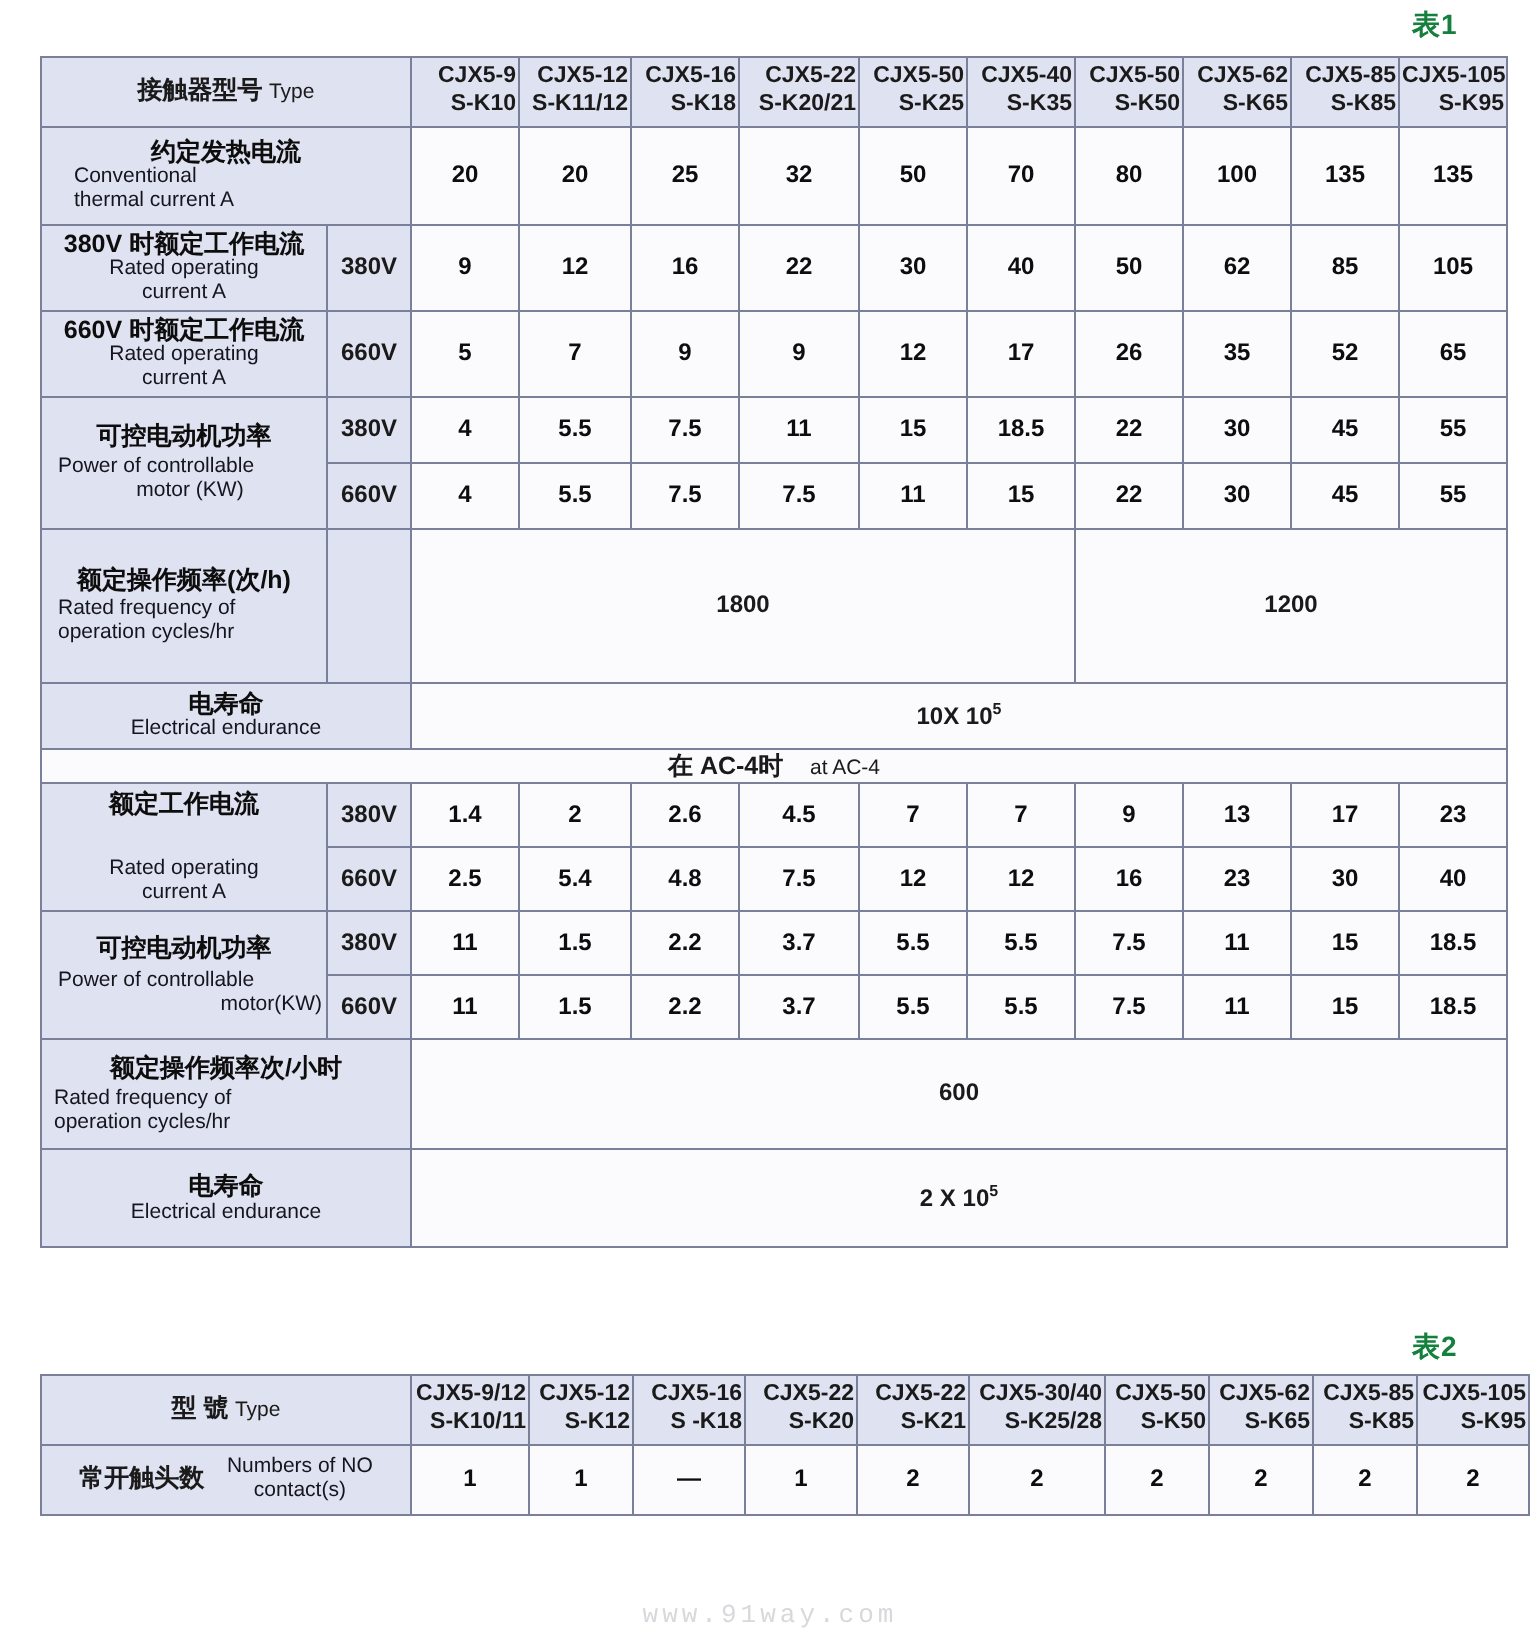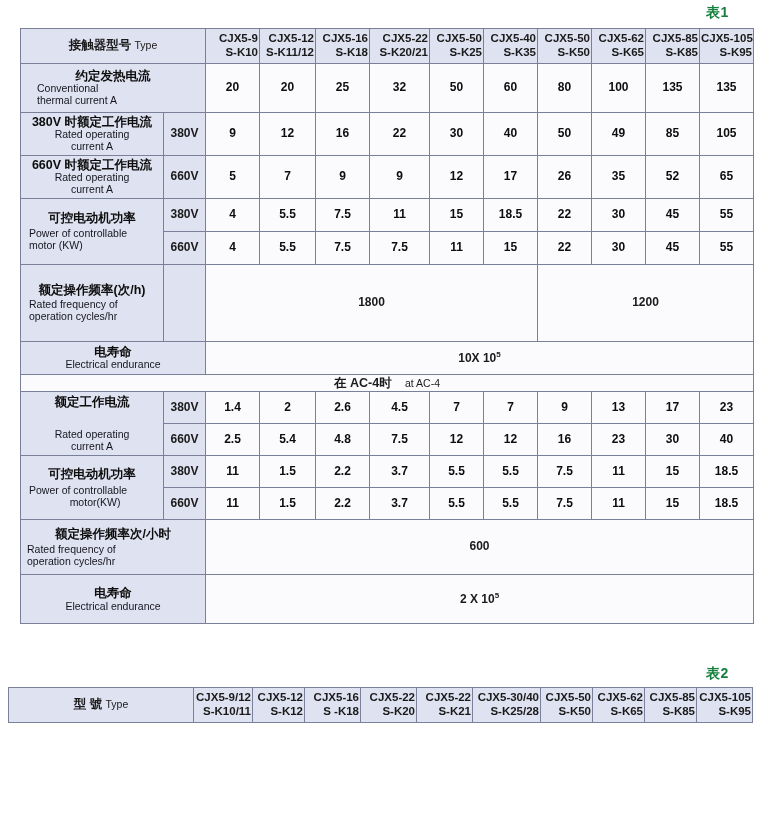--- a/index.html
+++ b/index.html
@@ -37,21 +37,21 @@
 
   
   .spec-table {
     position: absolute;
     border-collapse: collapse;
     table-layout: fixed;
     background: #eab308;
     border: 1px solid #3b3b50;
   }
   #table-1 { left: 20px; top: 28px;  width: 730px; }
-  #table-2 { left: 8px; top: 687px; width: 730px; }
+  #table-2 { left: 20px; top: 687px; width: 730px; }
 
   .spec-table td {
     border: 1px solid #7a7f9a;
     padding: 1px 2px;
     text-align: center;
     vertical-align: middle;
     font-size: 12px;
     background: #fbfbfd;
     line-height: 1.15;
   }
@@ -208,42 +208,42 @@
       <td class="lbl" colspan="2" style="height:46px">
         <span class="cn">约定发热电流</span>
         <span class="en" style="text-align:left;padding-left:14px">Conventional</span>
         <span class="en" style="text-align:left;padding-left:14px">thermal current  A</span>
       </td>
       <td class="num">20</td>
       <td class="num">20</td>
       <td class="num">25</td>
       <td class="num">32</td>
       <td class="num">50</td>
-      <td class="num">60</td>
+      <td class="num">70</td>
       <td class="num">80</td>
       <td class="num">100</td>
       <td class="num">135</td>
       <td class="num">135</td>
     </tr>
 
     <tr>
       <td class="lbl lbl-left" style="height:40px">
         <span class="cn">380V 时额定工作电流</span>
         <span class="en">Rated operating</span>
         <span class="en">current A</span>
       </td>
       <td class="volt">380V</td>
       <td class="num">9</td>
       <td class="num">12</td>
       <td class="num">16</td>
       <td class="num">22</td>
       <td class="num">30</td>
       <td class="num">40</td>
       <td class="num">50</td>
-      <td class="num">49</td>
+      <td class="num">62</td>
       <td class="num">85</td>
       <td class="num">105</td>
     </tr>
 
     <tr>
       <td class="lbl lbl-left" style="height:40px">
         <span class="cn">660V 时额定工作电流</span>
         <span class="en">Rated operating</span>
         <span class="en">current A</span>
       </td>
@@ -257,21 +257,21 @@
       <td class="num">26</td>
       <td class="num">35</td>
       <td class="num">52</td>
       <td class="num">65</td>
     </tr>
 
     <tr>
       <td class="lbl" rowspan="2">
         <span class="cn" style="margin-bottom:3px">可控电动机功率</span>
         <span class="en" style="text-align:left;padding-left:6px">Power of controllable</span>
-        <span class="en" style="text-align:left;padding-left:6px">motor (KW)</span>
+        <span class="en" style="text-align:center;padding-left:6px">motor (KW)</span>
       </td>
       <td class="volt" style="height:30px">380V</td>
       <td class="num">4</td>
       <td class="num">5.5</td>
       <td class="num">7.5</td>
       <td class="num">11</td>
       <td class="num">15</td>
       <td class="num">18.5</td>
       <td class="num">22</td>
       <td class="num">30</td>
@@ -347,21 +347,21 @@
       <td class="num">16</td>
       <td class="num">23</td>
       <td class="num">30</td>
       <td class="num">40</td>
     </tr>
 
     <tr>
       <td class="lbl" rowspan="2">
         <span class="cn" style="margin-bottom:3px">可控电动机功率</span>
         <span class="en" style="text-align:left;padding-left:6px">Power of controllable</span>
-        <span class="en" style="text-align:center;padding-left:6px">motor(KW)</span>
+        <span class="en" style="text-align:right;padding-left:6px">motor(KW)</span>
       </td>
       <td class="volt" style="height:29px">380V</td>
       <td class="num">11</td>
       <td class="num">1.5</td>
       <td class="num">2.2</td>
       <td class="num">3.7</td>
       <td class="num">5.5</td>
       <td class="num">5.5</td>
       <td class="num">7.5</td>
       <td class="num">11</td>
@@ -457,18 +457,38 @@
       <td>
             <span class="model-a">CJX5-85</span>
             <span class="model-b">S-K85</span>
           </td>
       <td>
             <span class="model-a">CJX5-105</span>
             <span class="model-b">S-K95</span>
           </td>
     </tr>
 
+    <tr>
+      <td class="lbl lbl-left" style="height:32px">
+        <span class="inline-cn">常开触头数</span>
+        <span style="display:inline-block;vertical-align:middle;margin-left:8px">
+          <span class="en">Numbers of NO</span>
+          <span class="en">contact(s)</span>
+        </span>
+      </td>
+      <td class="num">1</td>
+      <td class="num">1</td>
+      <td class="num">—</td>
+      <td class="num">1</td>
+      <td class="num">2</td>
+      <td class="num">2</td>
+      <td class="num">2</td>
+      <td class="num">2</td>
+      <td class="num">2</td>
+      <td class="num">2</td>
+    </tr>
 
   </tbody>
     </table>
 
+  <div id="watermark">www.91way.com</div>
 
 </div>
 
 </body></html>

